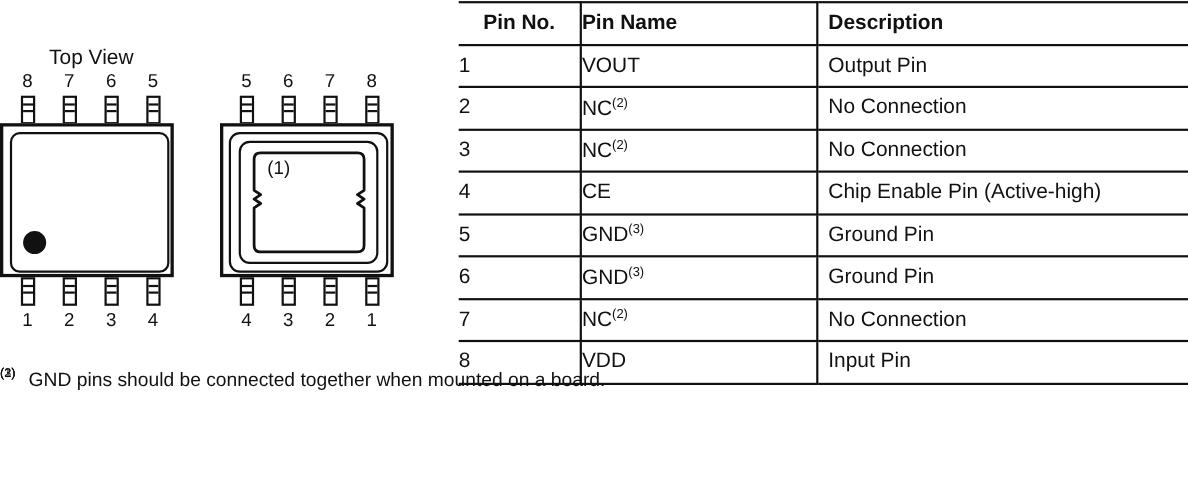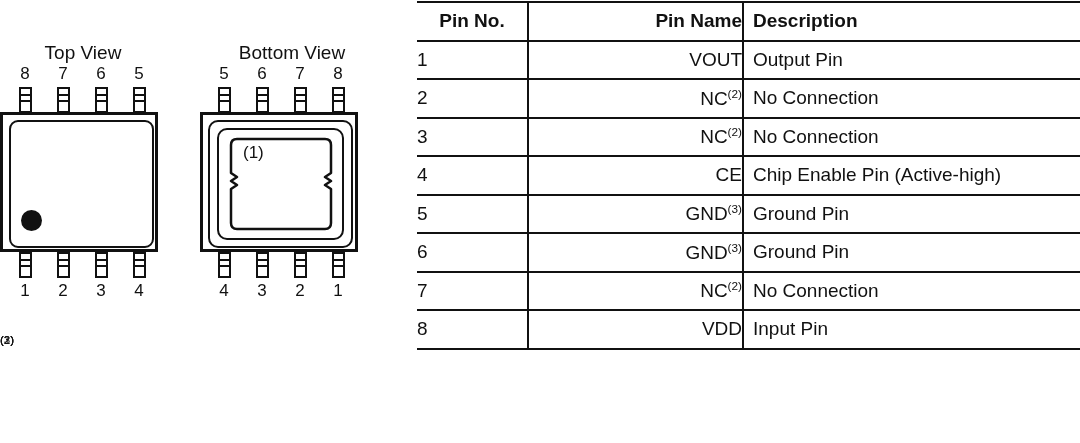--- a/index.html
+++ b/index.html
@@ -126,21 +126,21 @@
     padding: 0 0 0 0;
     height: 36.5px;
     color: #111;
     font-weight: normal;
   }
   #pin-table th {
     font-weight: bold;
     text-align: center;
   }
   #pin-table .col-no   { width: 110px; }
-  #pin-table .col-name { width: 213px; text-align: right; }
+  #pin-table .col-name { width: 213px; text-align: left; }
   #pin-table .col-desc { width: 340px; text-align: left; padding-left: 9px; }
   #pin-table tr th:first-child, #pin-table tr td:first-child { border-left: none; }
   #pin-table tr th:last-child,  #pin-table tr td:last-child  { border-right: none; }
   sup { font-size: 0.62em; vertical-align: super; }
 
   
   #footnotes {
     position: absolute;
     left: 0; top: 331px;
     width: 1080px;
@@ -210,21 +210,20 @@
       </span>
   </div>
 
   <div class="pin-num-row" style="left:6px; top:281px;">
     <span class="pin-num">1</span>
     <span class="pin-num">2</span>
     <span class="pin-num">3</span>
     <span class="pin-num">4</span>
   </div>
 
-  <div class="view-title" id="bot-view-title">Bottom View</div>
 
   <div class="pin-num-row" style="left:205px; top:64px;">
     <span class="pin-num">5</span>
     <span class="pin-num">6</span>
     <span class="pin-num">7</span>
     <span class="pin-num">8</span>
   </div>
 
   <div class="lead-row" style="left:205px; top:87px;">
     <span class="lead">
@@ -326,14 +325,14 @@
         <td class="col-no">8</td>
         <td class="col-name"><span>VDD</span></td>
         <td class="col-desc">Input Pin</td>
       </tr>
     </tbody>
 </table>
 
 <div id="footnotes">
     <div class="fn"><span class="fn-mark">(1)</span></div>
     <div class="fn"><span class="fn-mark">(2)</span></div>
-    <div class="fn"><span class="fn-mark">(3)</span></div>
+    <div class="fn"><span class="fn-mark">(3)</span><span>GND pins should be connected together when mounted on a board.</span></div>
   </div>
 
 </body></html>

